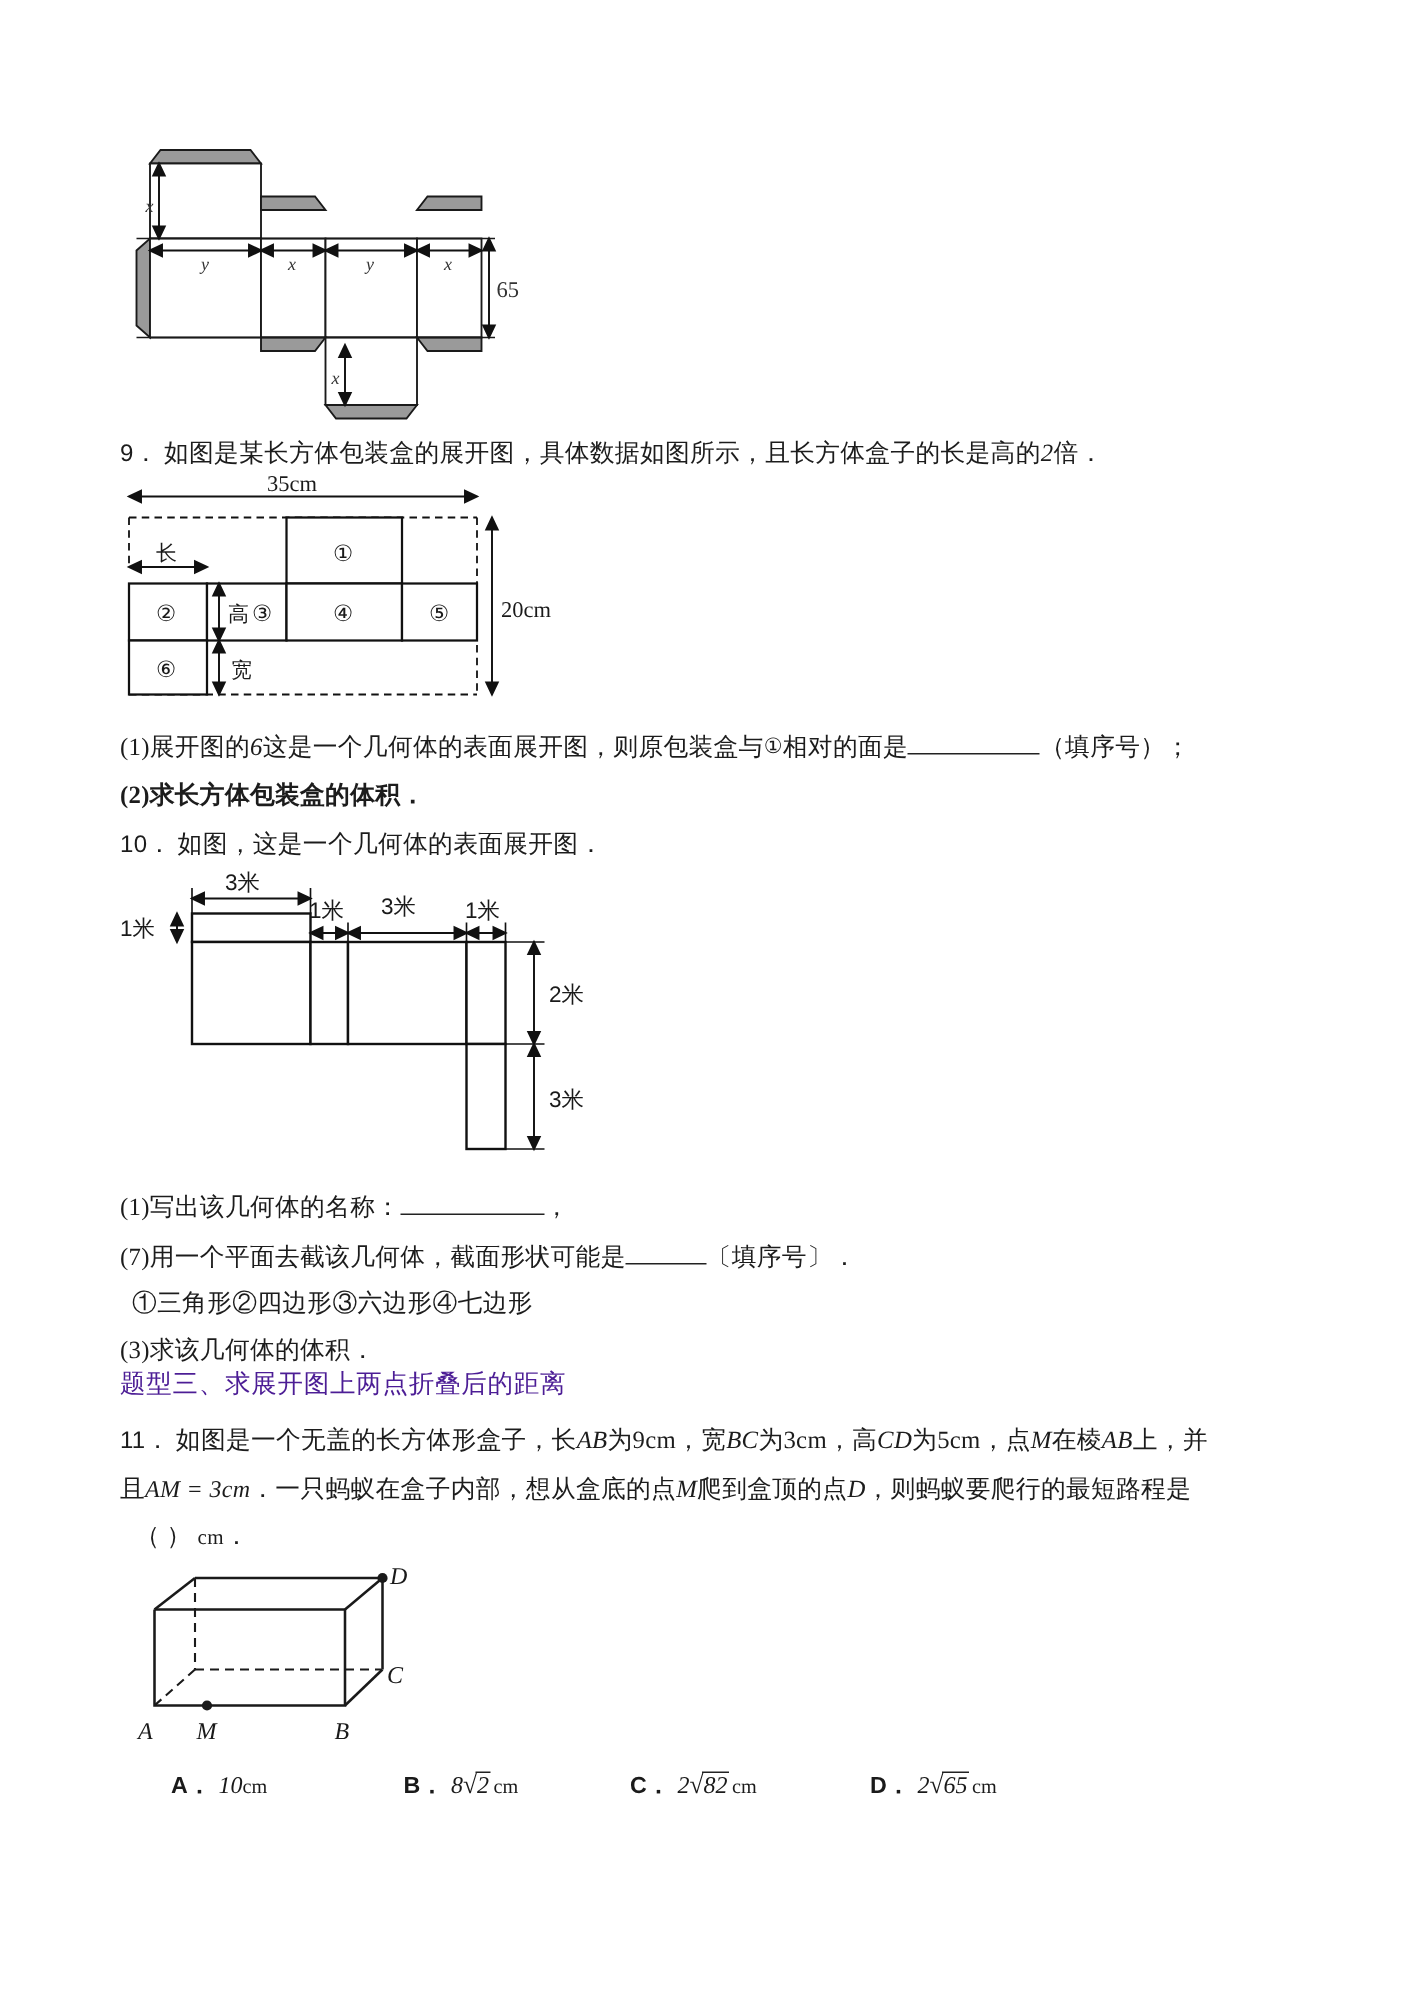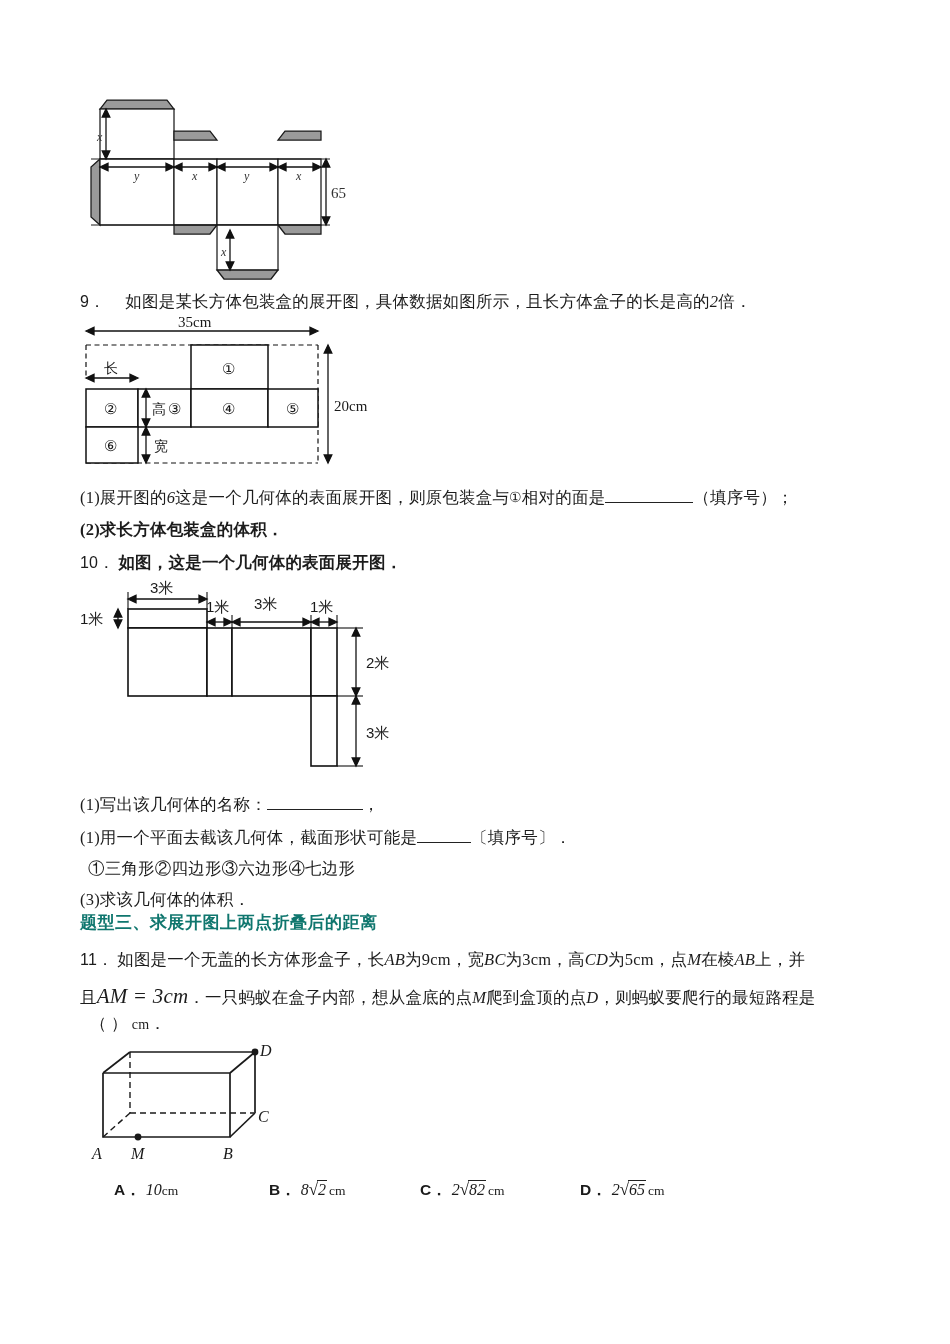--- a/index.html
+++ b/index.html
@@ -36,22 +36,22 @@
     font-style: italic;
     font-family: "Liberation Serif", serif;
   }
   .blank {
     display: inline-block;
     border-bottom: 1.4px solid #222;
     vertical-align: baseline;
   }
   .section-head {
     position: absolute;
-    color: #0f766e;
-    font-weight: bold;
+    color: #4c1d95;
+    font-weight: normal;
     font-size: 17px;
     font-family: "Liberation Sans", "DejaVu Sans", sans-serif;
     letter-spacing: 0.5px;
     white-space: nowrap;
   }
   .diagram { position: absolute; }
   svg { display: block; overflow: visible; }
   .opt {
     position: absolute;
     font-size: 16px;
@@ -145,21 +145,21 @@
       <text x="56" y="85" font-family="Liberation Serif, serif" font-style="italic" font-size="12" fill="#333">y</text>
       <text x="114" y="85" font-family="Liberation Serif, serif" font-style="italic" font-size="12" fill="#333">x</text>
       <text x="166" y="85" font-family="Liberation Serif, serif" font-style="italic" font-size="12" fill="#333">y</text>
       <text x="218" y="85" font-family="Liberation Serif, serif" font-style="italic" font-size="12" fill="#333">x</text>
       <text x="253" y="103" font-family="Liberation Serif, serif" font-size="15" fill="#333">65</text>
       <text x="143" y="161" font-family="Liberation Serif, serif" font-style="italic" font-size="12" fill="#333">x</text>
     </svg>
   </div>
 
   <div class="txt" style="left:80px; top:290px;">
-    <span class="qnum">9</span><span class="qnum">．</span><span style="margin-left:20px;">如图是某长方体包装盒的展开图，具体数据如图所示，且长方体盒子的长是高的</span><span class="mi">2</span><span>倍．</span>
+    <span class="qnum">9</span><span class="qnum">．</span><span style="margin-left:4px;">如图是某长方体包装盒的展开图，具体数据如图所示，且长方体盒子的长是高的</span><span class="mi">2</span><span>倍．</span>
   </div>
 
   <div class="diagram" style="left:78px; top:315px;">
     <svg width="330" height="160" viewBox="0 0 330 160">
 
       <g stroke="#111" stroke-width="1.2" fill="none" stroke-dasharray="5,3.5">
         <line x1="8" y1="30" x2="240" y2="30"></line>
         <line x1="8" y1="30" x2="8" y2="62"></line>
         <line x1="240" y1="30" x2="240" y2="148"></line>
         <line x1="8" y1="148" x2="240" y2="148"></line>
@@ -211,21 +211,21 @@
     </svg>
   </div>
 
   <div class="txt" style="left:80px; top:486px;">
     <span>(1)展开图的</span><span class="mi">6</span><span>这是一个几何体的表面展开图，则原包装盒与</span><span style="font-size:14px;vertical-align:1px;">①</span><span>相对的面是</span><span class="blank" style="width:88px;"></span><span>（填序号）；</span>
   </div>
 
   <div class="txt" style="left:80px; top:518px;font-weight:bold;">(2)求长方体包装盒的体积．</div>
 
   <div class="txt" style="left:80px; top:551px;">
-    <span class="qnum">10</span><span class="qnum">．</span><span style="margin-left:4px;font-weight:bold;">如图，这是一个几何体的表面展开图．</span>
+    <span class="qnum">10</span><span class="qnum">．</span><span style="margin-left:4px;">如图，这是一个几何体的表面展开图．</span>
   </div>
 
   <div class="diagram" style="left:78px; top:582px;text-align:center;">
     <svg width="340" height="200" viewBox="0 0 340 200">
       <g stroke="#111" stroke-width="1.6" fill="#ffffff">
 
         <rect x="50" y="27" width="79" height="19"></rect>
 
         <rect x="50" y="46" width="79" height="68"></rect>
         <rect x="129" y="46" width="25" height="68"></rect>
@@ -282,35 +282,35 @@
       <text x="288" y="86" font-family="Liberation Sans, sans-serif" font-size="15" fill="#1a1a1a">2米</text>
       <text x="288" y="156" font-family="Liberation Sans, sans-serif" font-size="15" fill="#1a1a1a">3米</text>
     </svg>
   </div>
 
   <div class="txt" style="left:80px; top:793px;text-align:right;">
     <span>(1)写出该几何体的名称：</span><span class="blank" style="width:96px;"></span><span>，</span>
   </div>
 
   <div class="txt" style="left:80px; top:826px;">
-    <span>(1)用一个平面去截该几何体，截面形状可能是</span><span class="blank" style="width:54px;"></span><span>〔填序号〕．</span>
+    <span>(7)用一个平面去截该几何体，截面形状可能是</span><span class="blank" style="width:54px;"></span><span>〔填序号〕．</span>
   </div>
 
   <div class="txt" style="left:88px; top:857px;">①三角形②四边形③六边形④七边形</div>
 
   <div class="txt" style="left:80px; top:888px;">(3)求该几何体的体积．</div>
 
   <div class="section-head" style="left:80px; top:911px;">题型三、求展开图上两点折叠后的距离</div>
 
   <div class="txt" style="left:80px; top:948px;">
     <span class="qnum">11</span><span class="qnum">．</span><span style="margin-left:4px;">如图是一个无盖的长方体形盒子，长</span><span class="mi">AB</span><span>为</span><span>9cm</span><span>，宽</span><span class="mi">BC</span><span>为</span><span>3cm</span><span>，高</span><span class="mi">CD</span><span>为</span><span>5cm</span><span>，点</span><span class="mi">M</span><span>在棱</span><span class="mi">AB</span><span>上，并</span>
   </div>
 
   <div class="txt" style="left:80px; top:981px;">
-    <span>且</span><span class="mi" style="font-size:21px;">AM = 3cm</span><span>．一只蚂蚁在盒子内部，想从盒底的点</span><span class="mi">M</span><span>爬到盒顶的点</span><span class="mi">D</span><span>，则蚂蚁要爬行的最短路程是</span>
+    <span>且</span><span class="mi" style="font-size:16px;">AM = 3cm</span><span>．一只蚂蚁在盒子内部，想从盒底的点</span><span class="mi">M</span><span>爬到盒顶的点</span><span class="mi">D</span><span>，则蚂蚁要爬行的最短路程是</span>
   </div>
 
   <div class="txt" style="left:90px; top:1012px;">
     <span>（   ）</span><span style="font-size:14px;margin-left:4px;">cm</span><span>．</span>
   </div>
 
   <div class="diagram" style="left:75px; top:1042px;">
     <svg width="230" height="130" viewBox="0 0 230 130">
 
       <g stroke="#1a1a1a" stroke-width="1.4" fill="none" stroke-dasharray="6,4">

